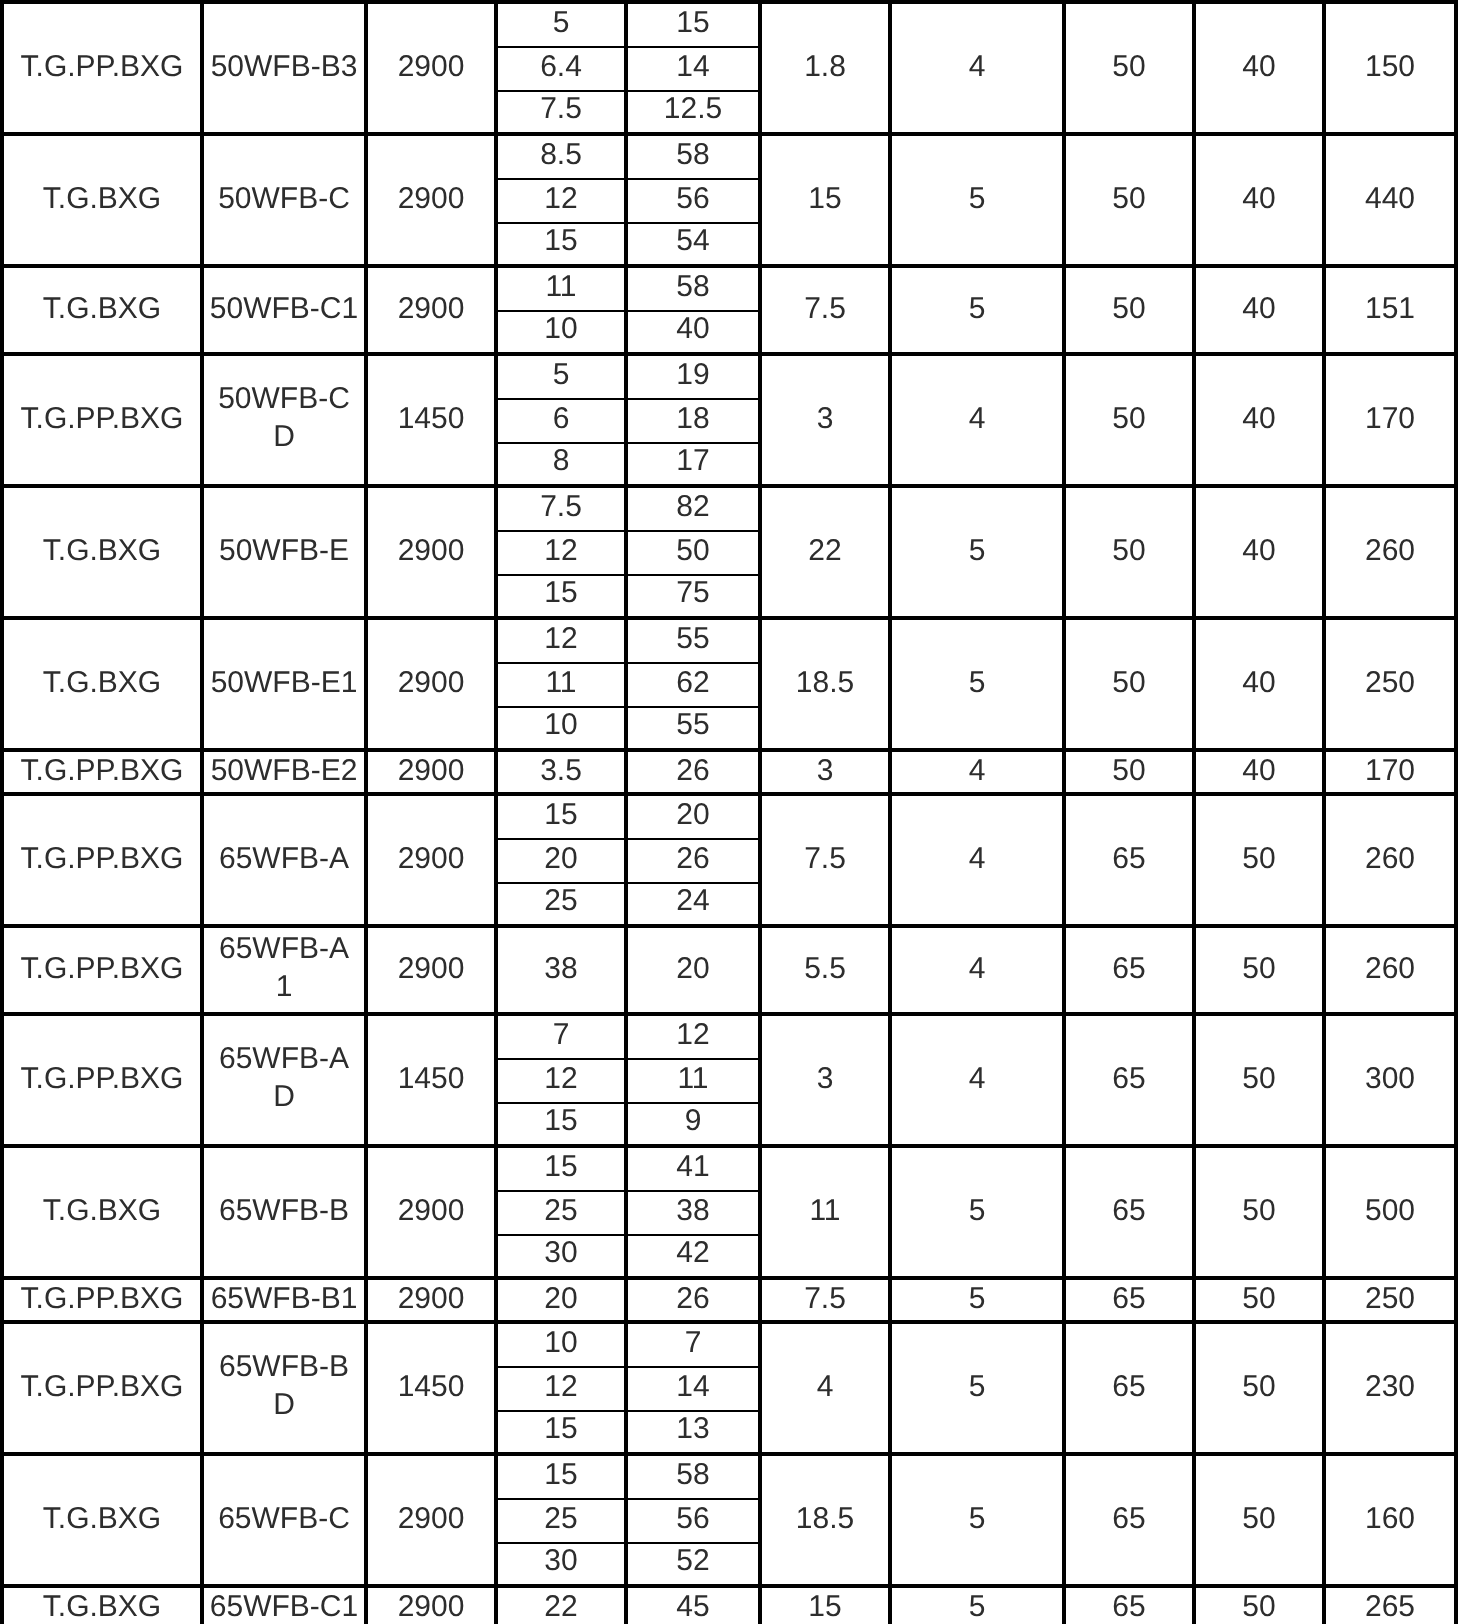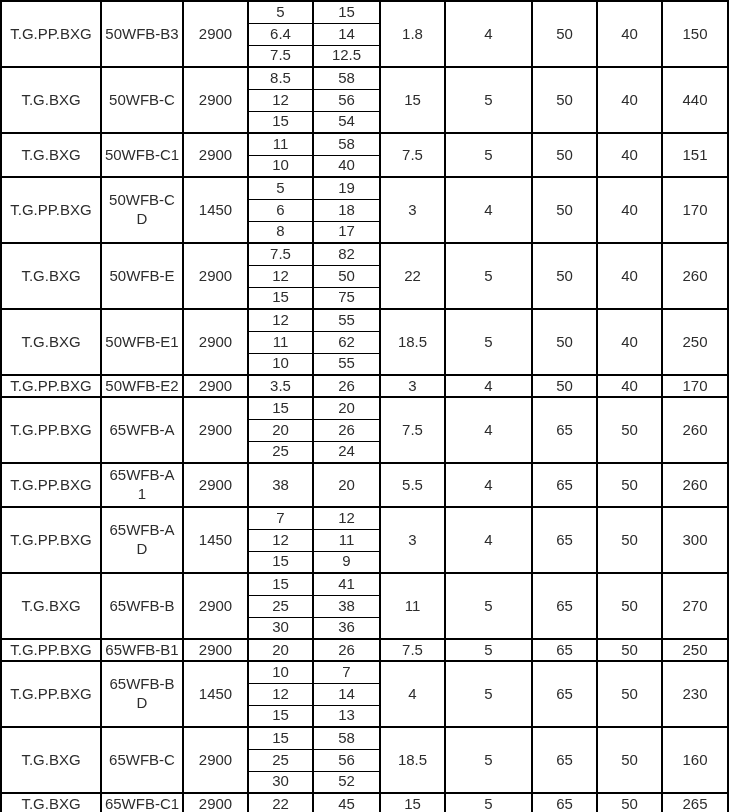--- a/index.html
+++ b/index.html
@@ -245,29 +245,29 @@
         <tr class="gs">
           <td class="c-mat" rowspan="3">T.G.BXG</td>
           <td class="c-model" rowspan="3">65WFB-B</td>
           <td class="c-speed" rowspan="3">2900</td>
           <td class="c-flow">15</td>
           <td class="c-head">41</td>
           <td class="c-power" rowspan="3">11</td>
           <td class="c-suction" rowspan="3">5</td>
           <td class="c-inlet" rowspan="3">65</td>
           <td class="c-outlet" rowspan="3">50</td>
-          <td class="c-dim" rowspan="3">270</td>
+          <td class="c-dim" rowspan="3">500</td>
         </tr>
         <tr>
           <td class="c-flow">25</td>
           <td class="c-head">38</td>
         </tr>
         <tr>
           <td class="c-flow">30</td>
-          <td class="c-head">36</td>
+          <td class="c-head">42</td>
         </tr>
         <tr class="gs">
           <td class="c-mat">T.G.PP.BXG</td>
           <td class="c-model">65WFB-B1</td>
           <td class="c-speed">2900</td>
           <td class="c-flow">20</td>
           <td class="c-head">26</td>
           <td class="c-power">7.5</td>
           <td class="c-suction">5</td>
           <td class="c-inlet">65</td>

